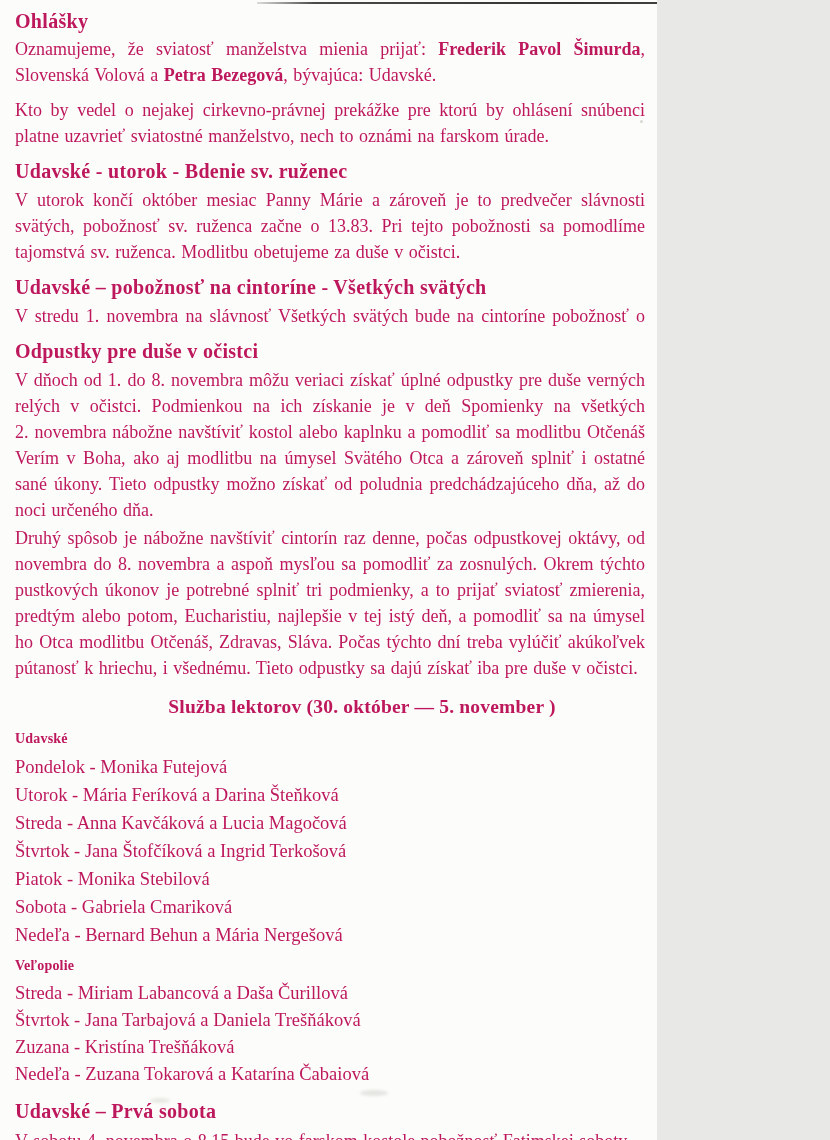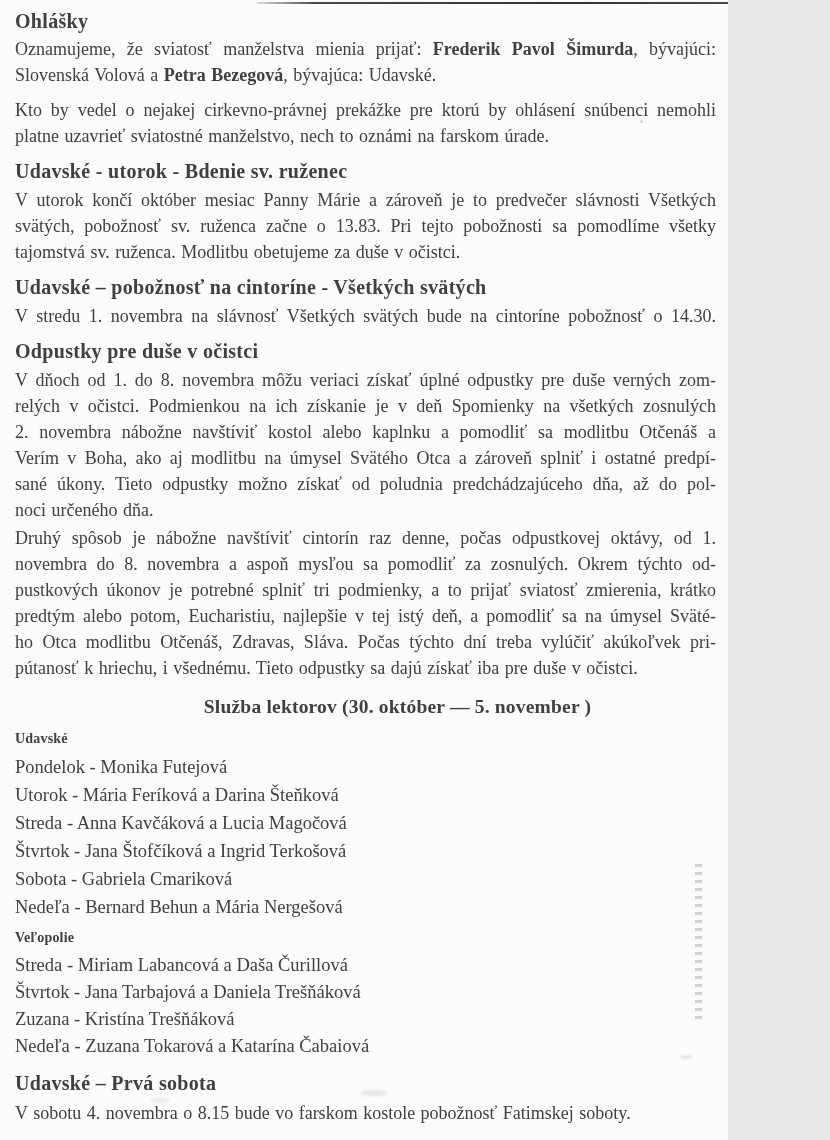--- a/index.html
+++ b/index.html
@@ -1,21 +1,21 @@
 <!DOCTYPE html>
 <html><head>
 <meta charset="utf-8">
 <style>
   html,body { margin:0; padding:0; background:#e8e8e6; }
   .page {
-    position:relative; width:728px; height:1140px; box-sizing:border-box;
+    position:relative; width:657px; height:1140px; box-sizing:border-box;
     margin:0; background:#fcfcfa; overflow:hidden;
     padding:8px 12px 0 15px;
     font-family:"Liberation Serif","DejaVu Serif",serif;
-    color:#404040;
+    color:#be185d;
   }
   .h1 { font-size:20px; font-weight:bold; line-height:26px; margin:0; letter-spacing:.3px; }
   .sec-h { font-size:20px; font-weight:bold; line-height:26px; margin:9px 0 3px 0; letter-spacing:.3px; }
   .para { margin:2px 0 9px 0; }
   .para.tight { margin-bottom:0; }
   .bl { font-size:18px; line-height:26px; height:26px; overflow:hidden; word-spacing:1px; }
   .j { text-align:justify; text-align-last:justify; }
   .row { font-size:18.5px; line-height:28px; height:28px; overflow:hidden; }
   .row.v { line-height:27px; height:27px; }
   .group-h { font-size:14px; font-weight:bold; line-height:29px; margin-top:2px; letter-spacing:.2px; }
@@ -81,20 +81,21 @@
     <div class="bl">pútanosť k hriechu, i všednému. Tieto odpustky sa dajú získať iba pre duše v očistci.</div>
   </div>
 
   <div class="lect-title">Služba lektorov (30. október — 5. november )</div>
 
   <div class="group-h">Udavské</div>
   <div class="row">Pondelok - Monika Futejová</div>
   <div class="row">Utorok - Mária Feríková a Darina Šteňková</div>
   <div class="row">Streda - Anna Kavčáková a Lucia Magočová</div>
   <div class="row">Štvrtok - Jana Štofčíková a Ingrid Terkošová</div>
+  <div class="row">Piatok - Monika Stebilová</div>
   <div class="row">Sobota - Gabriela Cmariková</div>
   <div class="row">Nedeľa - Bernard Behun a Mária Nergešová</div>
 
   <div class="group-h">Veľopolie</div>
   <div class="row v">Streda - Miriam Labancová a Daša Čurillová</div>
   <div class="row v">Štvrtok - Jana Tarbajová a Daniela Trešňáková</div>
   <div class="row v">Zuzana - Kristína Trešňáková</div>
   <div class="row v">Nedeľa - Zuzana Tokarová a Katarína Čabaiová</div>
 
   <div class="fs-h">Udavské – Prvá sobota</div>

